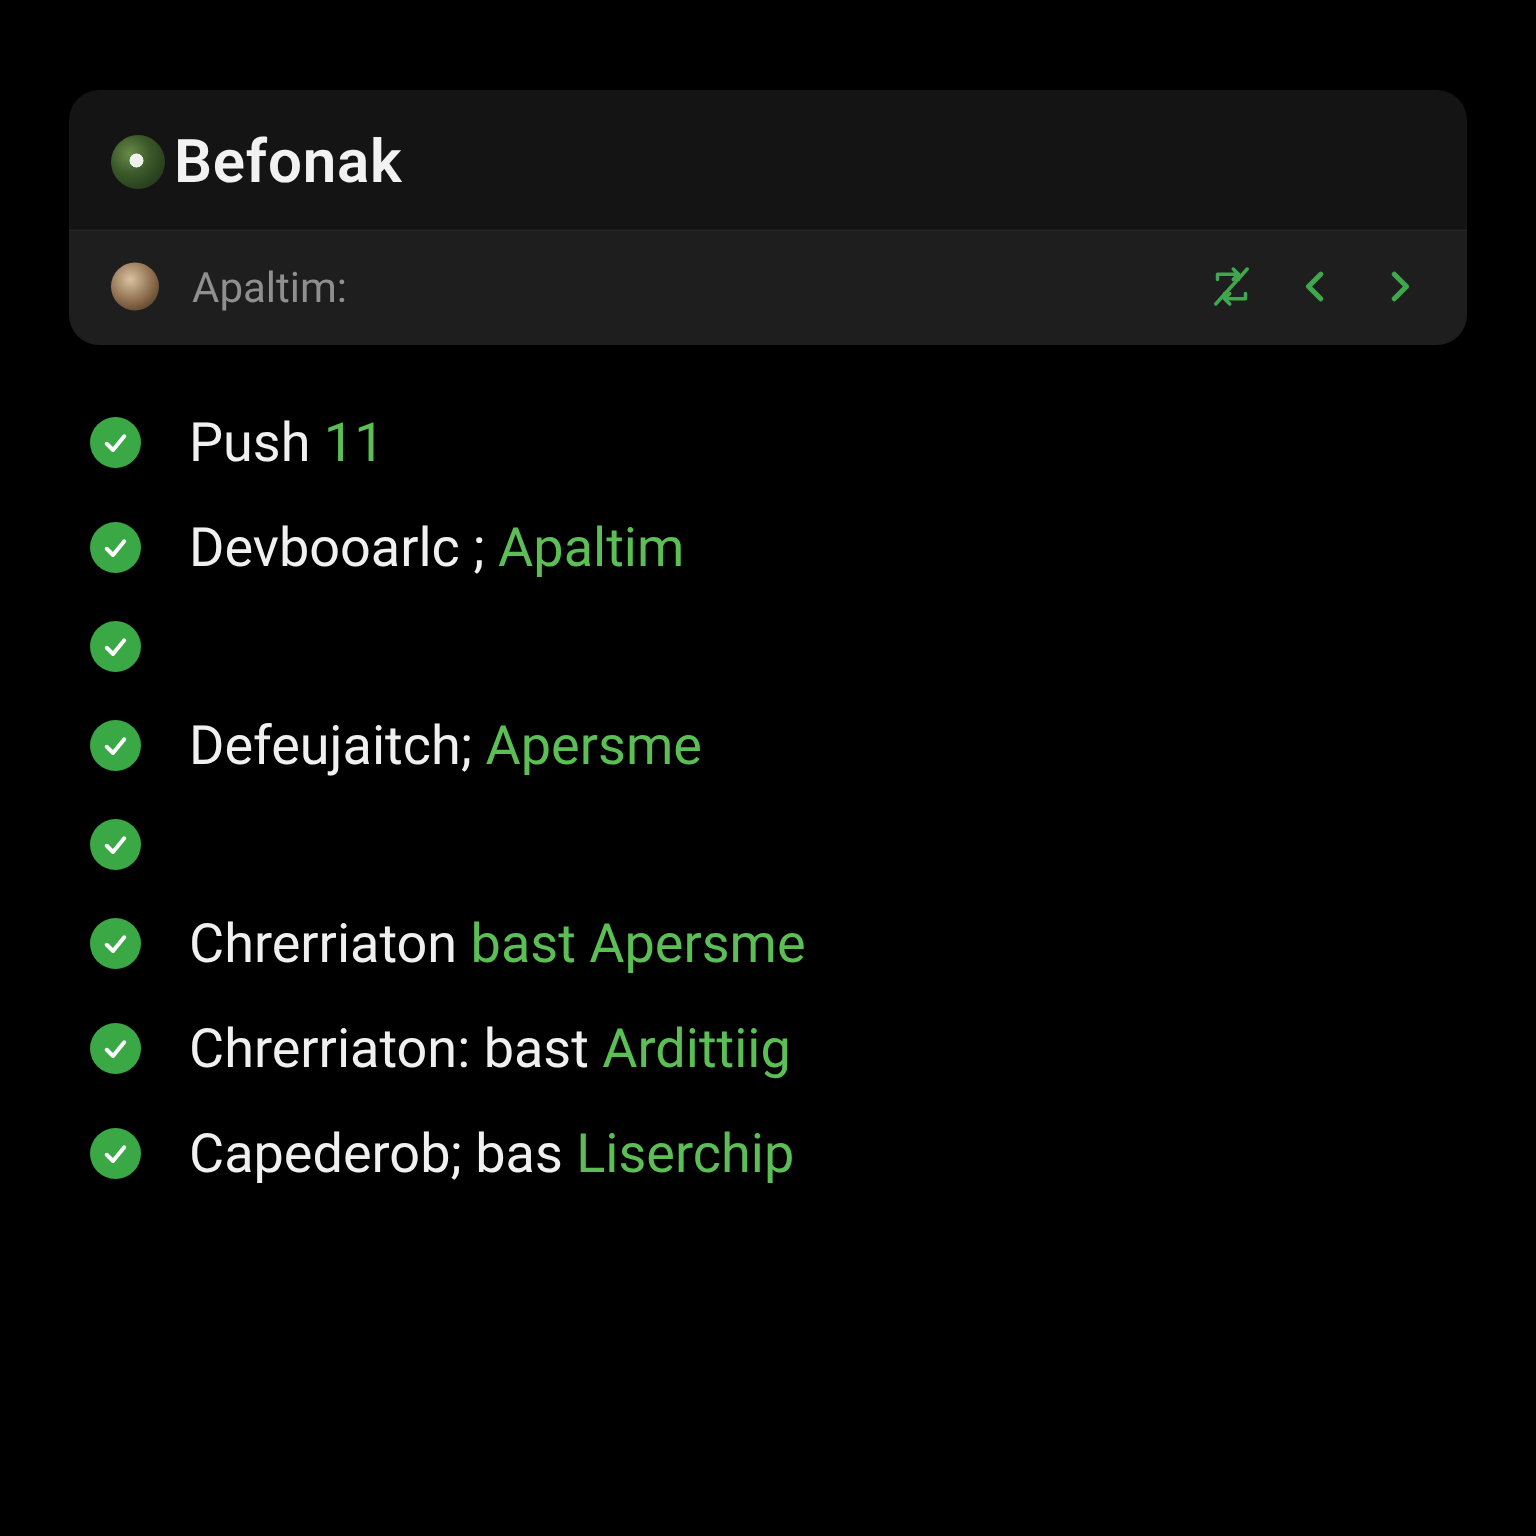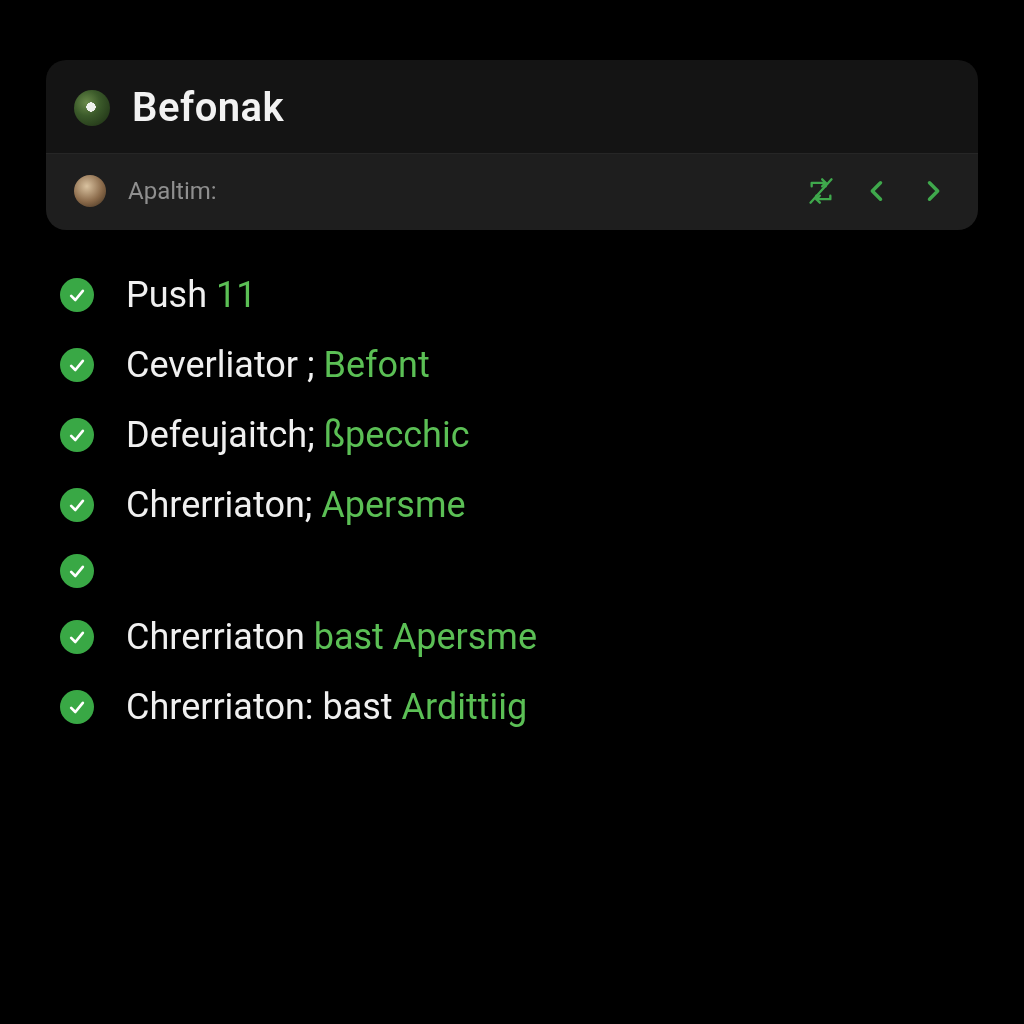--- a/index.html
+++ b/index.html
@@ -14,21 +14,21 @@
   .card {
     margin: 60px 46px 0 46px;
     border-radius: 20px;
     overflow: hidden;
     background: rgba(255,255,255,0.05);
   }
   .card-header {
     display: flex;
     align-items: center;
     padding: 24px 28px 22px 28px;
-    gap: 22px;
+    gap: 6px;
     background: rgba(255,255,255,0.03);
   }
   .avatar {
     width: 36px;
     height: 36px;
     border-radius: 50%;
     background: radial-gradient(circle at 35% 35%, #6a8a4a 0%, #3b5a2a 40%, #1a2a12 100%);
     position: relative;
     flex: 0 0 auto;
   }
@@ -56,21 +56,21 @@
     border-top: 1px solid rgba(255,255,255,0.04);
   }
   .avatar2 {
     width: 32px;
     height: 32px;
     border-radius: 50%;
     background: radial-gradient(circle at 40% 35%, #d9c2a0 0%, #8a6a4a 55%, #3a2a1a 100%);
     flex: 0 0 auto;
   }
   .sub-label {
-    font-size: 24px;
+    font-size: 28px;
     color: #8f8f8f;
     font-weight: 400;
     flex: 1 1 auto;
   }
   .sub-actions {
     display: flex;
     align-items: center;
     gap: 22px;
   }
   .icon-btn {
@@ -161,41 +161,38 @@
       <span>Push </span><span class="hl">11</span><span></span>
     </div>
   </div>
   <div class="row">
     <div class="check">
       <svg viewBox="0 0 24 24" fill="none" stroke="#fff" stroke-width="3.2" stroke-linecap="round" stroke-linejoin="round">
           <polyline points="5 13 10 18 19 7"></polyline>
         </svg>
     </div>
     <div class="row-text">
-      <span>Ceverliator ; </span><span class="hl">Befont</span><span></span>
-    </div>
-  </div>
-  <div class="row">
-    <div class="check">
-      <svg viewBox="0 0 24 24" fill="none" stroke="#fff" stroke-width="3.2" stroke-linecap="round" stroke-linejoin="round">
-          <polyline points="5 13 10 18 19 7"></polyline>
-        </svg>
-    </div>
-    <div class="row-text">
-      <span>Defeujaitch; </span><span class="hl">ßpecchic</span><span></span>
-    </div>
-  </div>
-  <div class="row">
-    <div class="check">
-      <svg viewBox="0 0 24 24" fill="none" stroke="#fff" stroke-width="3.2" stroke-linecap="round" stroke-linejoin="round">
-          <polyline points="5 13 10 18 19 7"></polyline>
-        </svg>
-    </div>
-    <div class="row-text">
-      <span>Chrerriaton; </span><span class="hl">Apersme</span><span></span>
+      <span>Devbooarlc ; </span><span class="hl">Apaltim</span><span></span>
+    </div>
+  </div>
+  <div class="row">
+    <div class="check">
+      <svg viewBox="0 0 24 24" fill="none" stroke="#fff" stroke-width="3.2" stroke-linecap="round" stroke-linejoin="round">
+          <polyline points="5 13 10 18 19 7"></polyline>
+        </svg>
+    </div>
+  </div>
+  <div class="row">
+    <div class="check">
+      <svg viewBox="0 0 24 24" fill="none" stroke="#fff" stroke-width="3.2" stroke-linecap="round" stroke-linejoin="round">
+          <polyline points="5 13 10 18 19 7"></polyline>
+        </svg>
+    </div>
+    <div class="row-text">
+      <span>Defeujaitch; </span><span class="hl">Apersme</span><span></span>
     </div>
   </div>
   <div class="row">
     <div class="check">
       <svg viewBox="0 0 24 24" fill="none" stroke="#fff" stroke-width="3.2" stroke-linecap="round" stroke-linejoin="round">
           <polyline points="5 13 10 18 19 7"></polyline>
         </svg>
     </div>
   </div>
   <div class="row">
@@ -211,13 +208,23 @@
   <div class="row">
     <div class="check">
       <svg viewBox="0 0 24 24" fill="none" stroke="#fff" stroke-width="3.2" stroke-linecap="round" stroke-linejoin="round">
           <polyline points="5 13 10 18 19 7"></polyline>
         </svg>
     </div>
     <div class="row-text">
       <span>Chrerriaton: bast </span><span class="hl">Ardittiig</span><span></span>
     </div>
   </div>
+  <div class="row">
+    <div class="check">
+      <svg viewBox="0 0 24 24" fill="none" stroke="#fff" stroke-width="3.2" stroke-linecap="round" stroke-linejoin="round">
+          <polyline points="5 13 10 18 19 7"></polyline>
+        </svg>
+    </div>
+    <div class="row-text">
+      <span>Capederob; bas </span><span class="hl">Liserchip</span><span></span>
+    </div>
+  </div>
 </div>
 
 </body></html>

